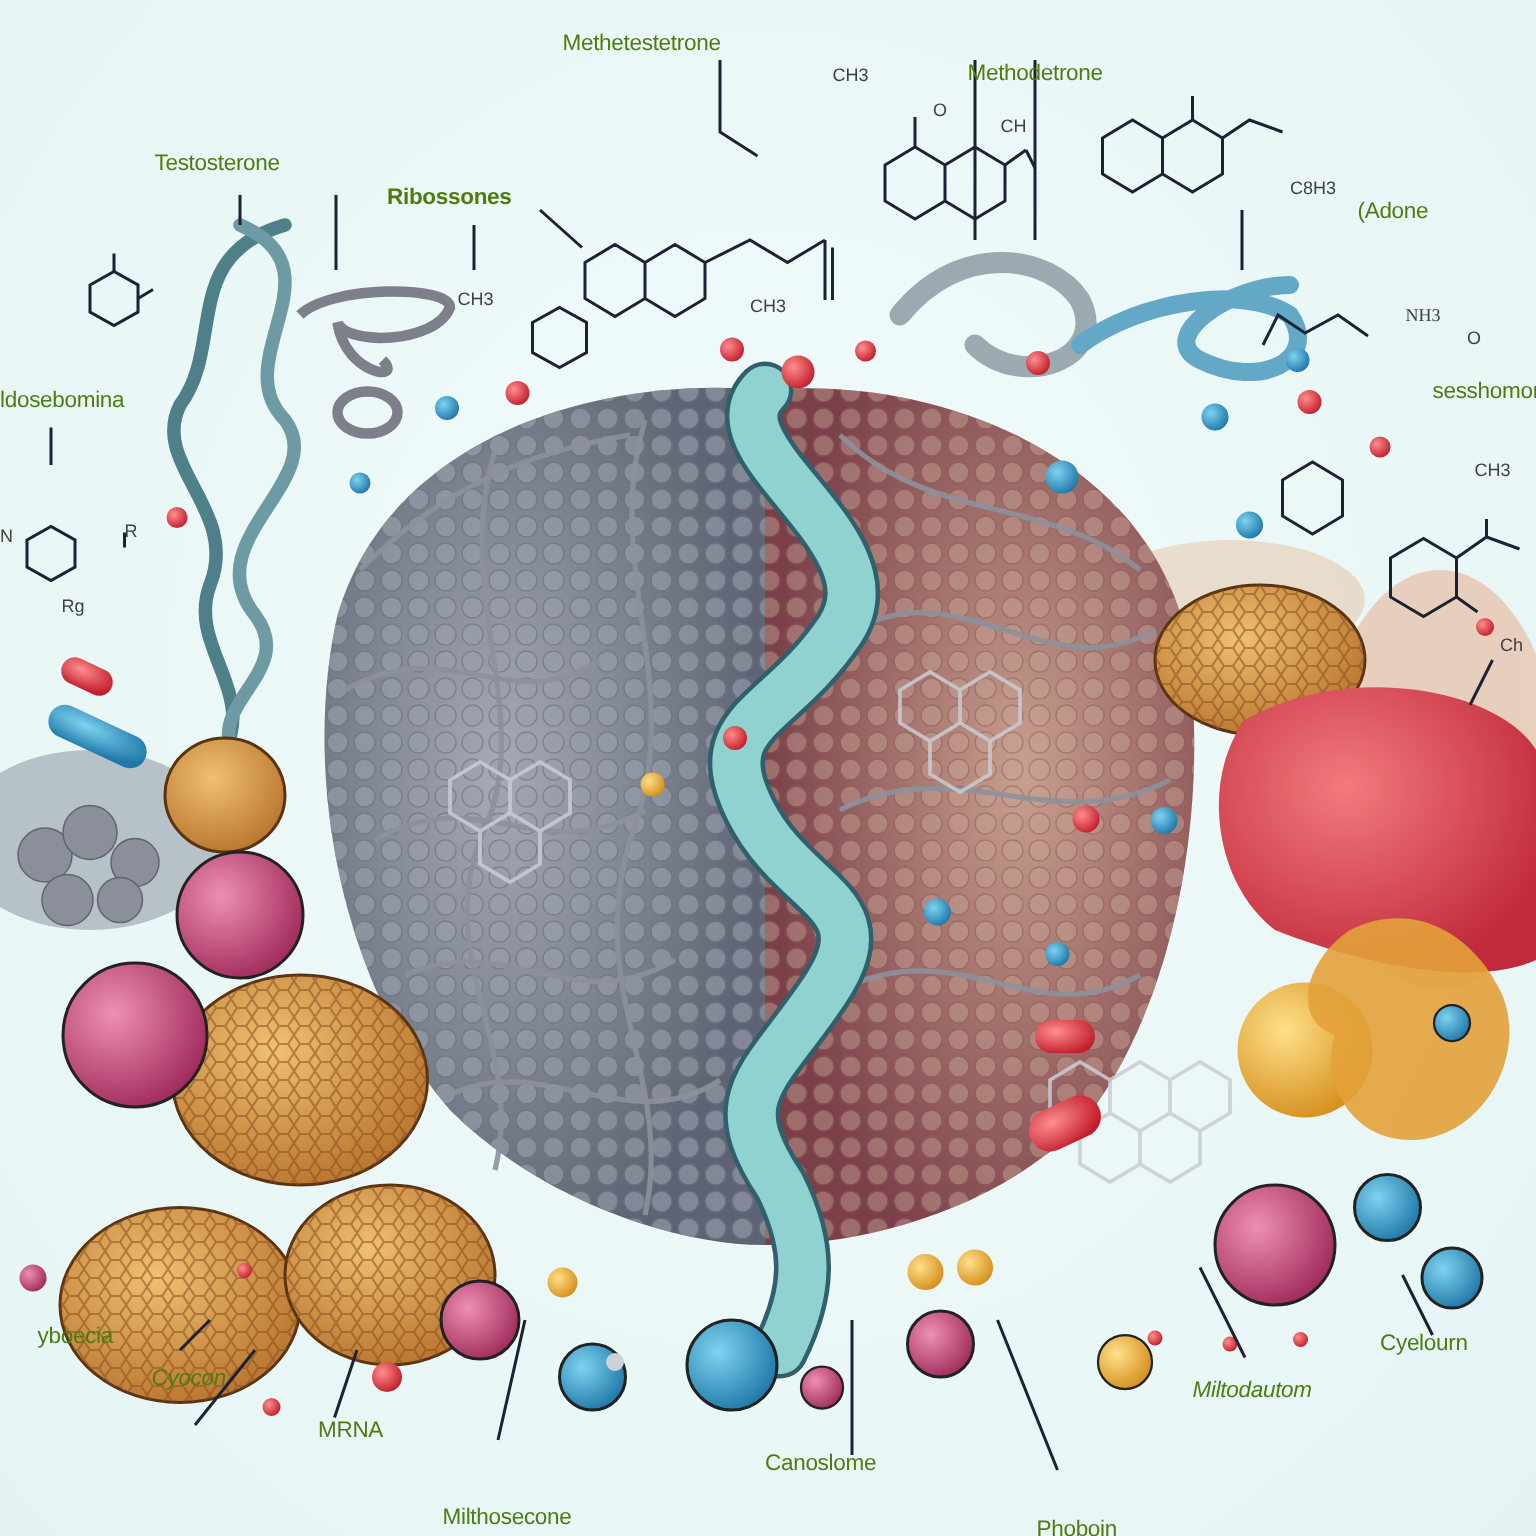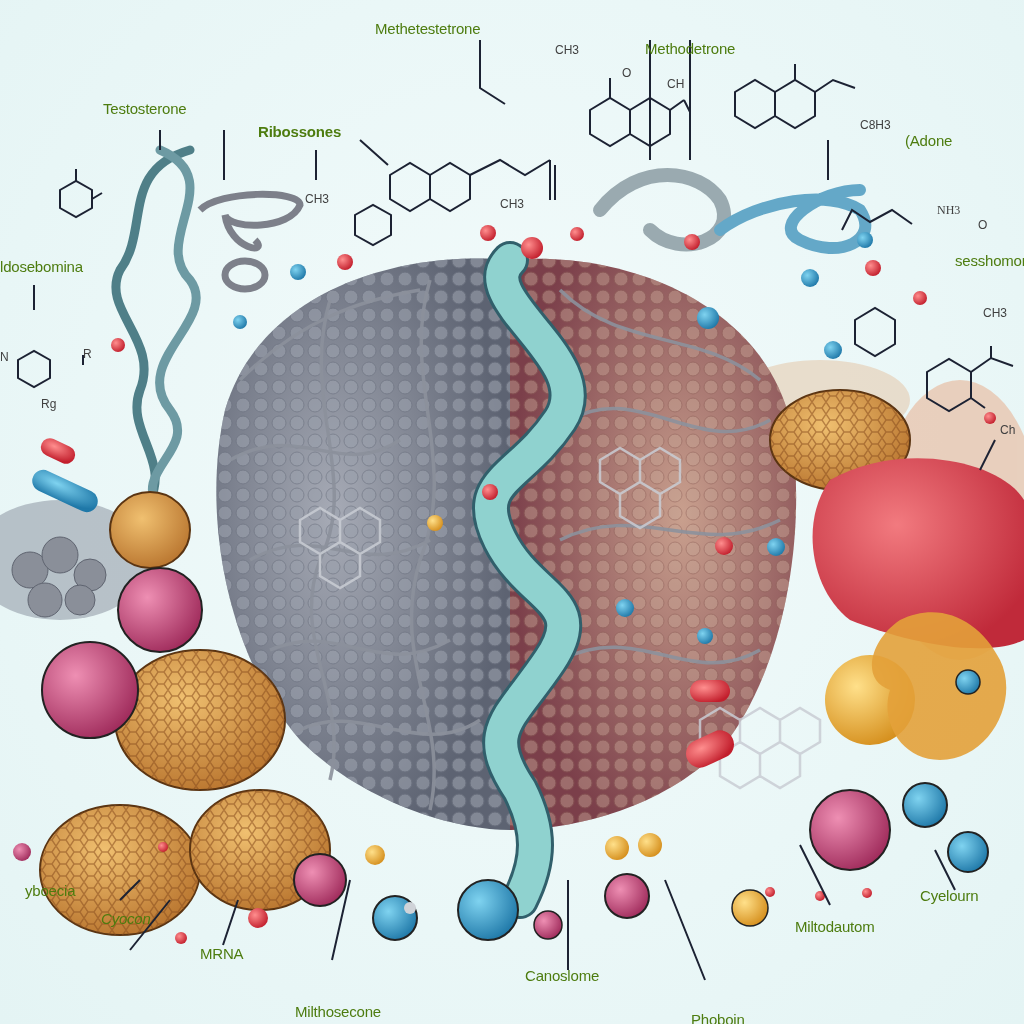--- a/index.html
+++ b/index.html
@@ -226,25 +226,25 @@
 
 <div class="label" style="left:375px;top:20px;">Methetestetrone</div>
 <div class="label" style="left:645px;top:40px;">Methodetrone</div>
 <div class="label" style="left:103px;top:100px;">Testosterone</div>
 <div class="label" style="left:258px;top:123px;font-weight:bold;">Ribossones</div>
 <div class="label" style="left:0px;top:258px;">ldosebomina</div>
 <div class="label" style="left:905px;top:132px;">(Adone</div>
 <div class="label" style="left:955px;top:252px;">sesshomone</div>
 <div class="label" style="left:0px;top:882px;margin-left:25px;">yboecia</div>
 <div class="label" style="left:101px;top:910px;font-style:italic;">Cyocon</div>
-<div class="label" style="left:200px;top:945px;">MRNA</div>
+<div class="label" style="left:212px;top:945px;">MRNA</div>
 <div class="label" style="left:295px;top:967px;margin-top:36px;">Milthosecone</div>
-<div class="label" style="left:525px;top:967px;">Canoslome</div>
+<div class="label" style="left:510px;top:967px;">Canoslome</div>
 <div class="label" style="left:691px;top:1011px;">Phoboin</div>
-<div class="label" style="left:795px;top:918px;">Miltodautom</div>
+<div class="label" style="left:795px;top:918px;font-style:italic;">Miltodautom</div>
 <div class="label" style="left:920px;top:887px;">Cyelourn</div>
 
 <div class="formula" style="left:555px;top:43px;">CH3</div>
 <div class="formula" style="left:667px;top:77px;">CH</div>
 <div class="formula" style="left:622px;top:66px;">O</div>
 <div class="formula" style="left:860px;top:86px;margin-top:32px;">C8H3</div>
 <div class="formula" style="left:305px;top:192px;">CH3</div>
 <div class="formula" style="left:500px;top:197px;">CH3</div>
 <div class="formula" style="left:937px;top:203px;font-family:Liberation Serif, serif;">NH3</div>
 <div class="formula" style="left:978px;top:218px;">O</div>

